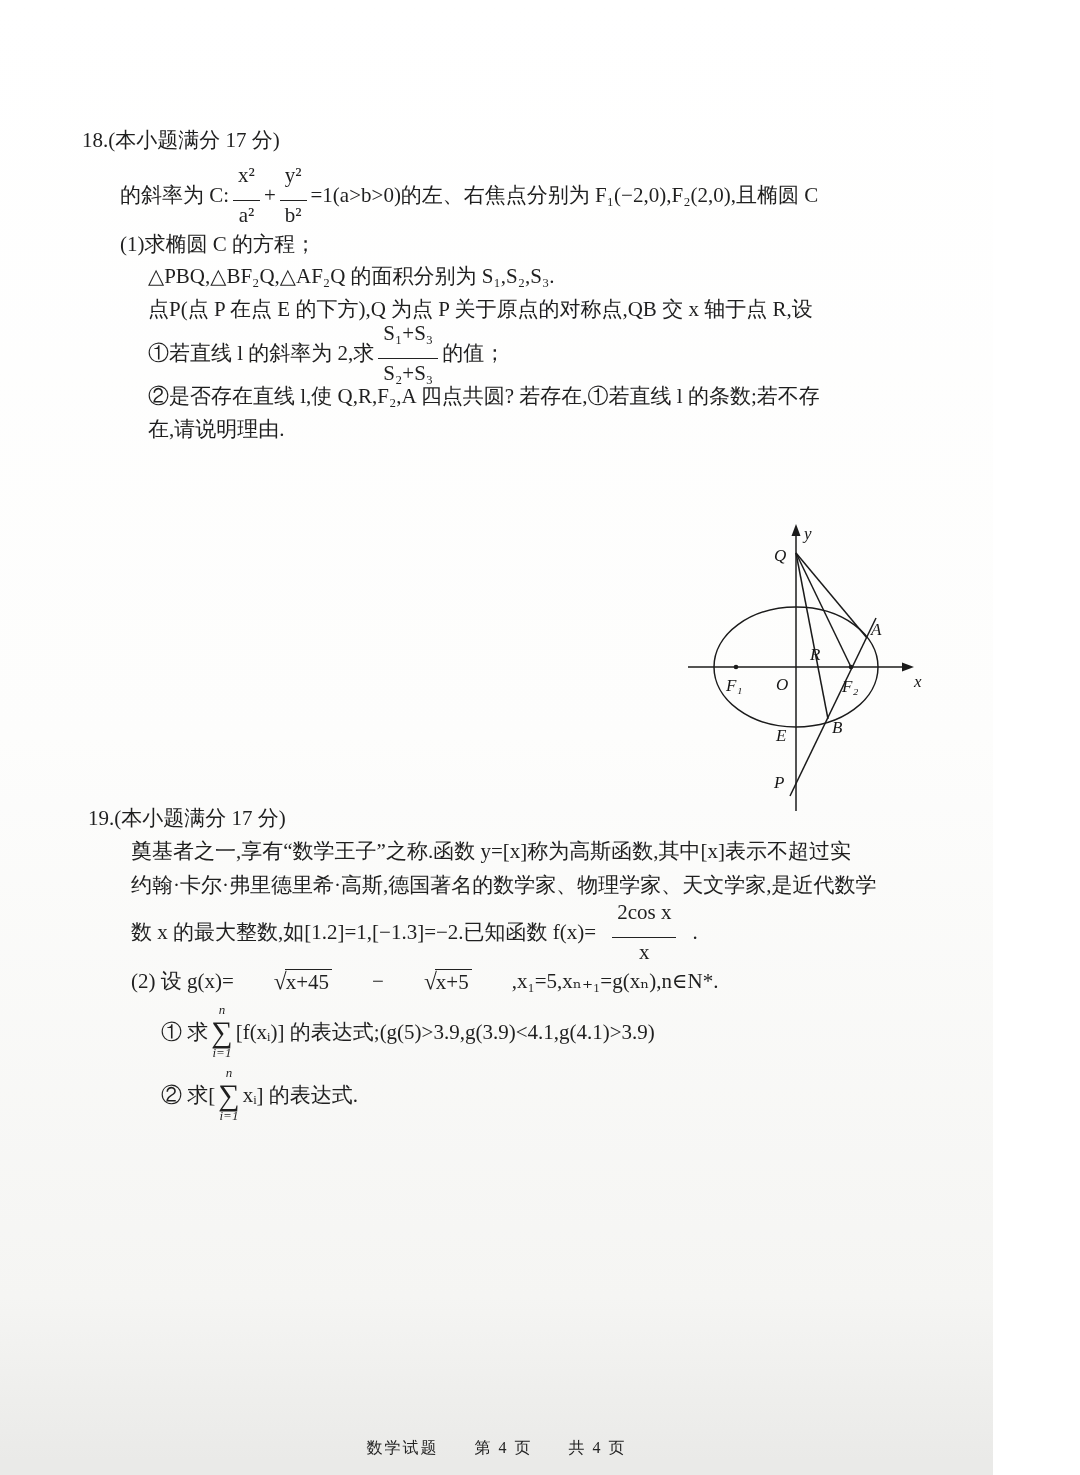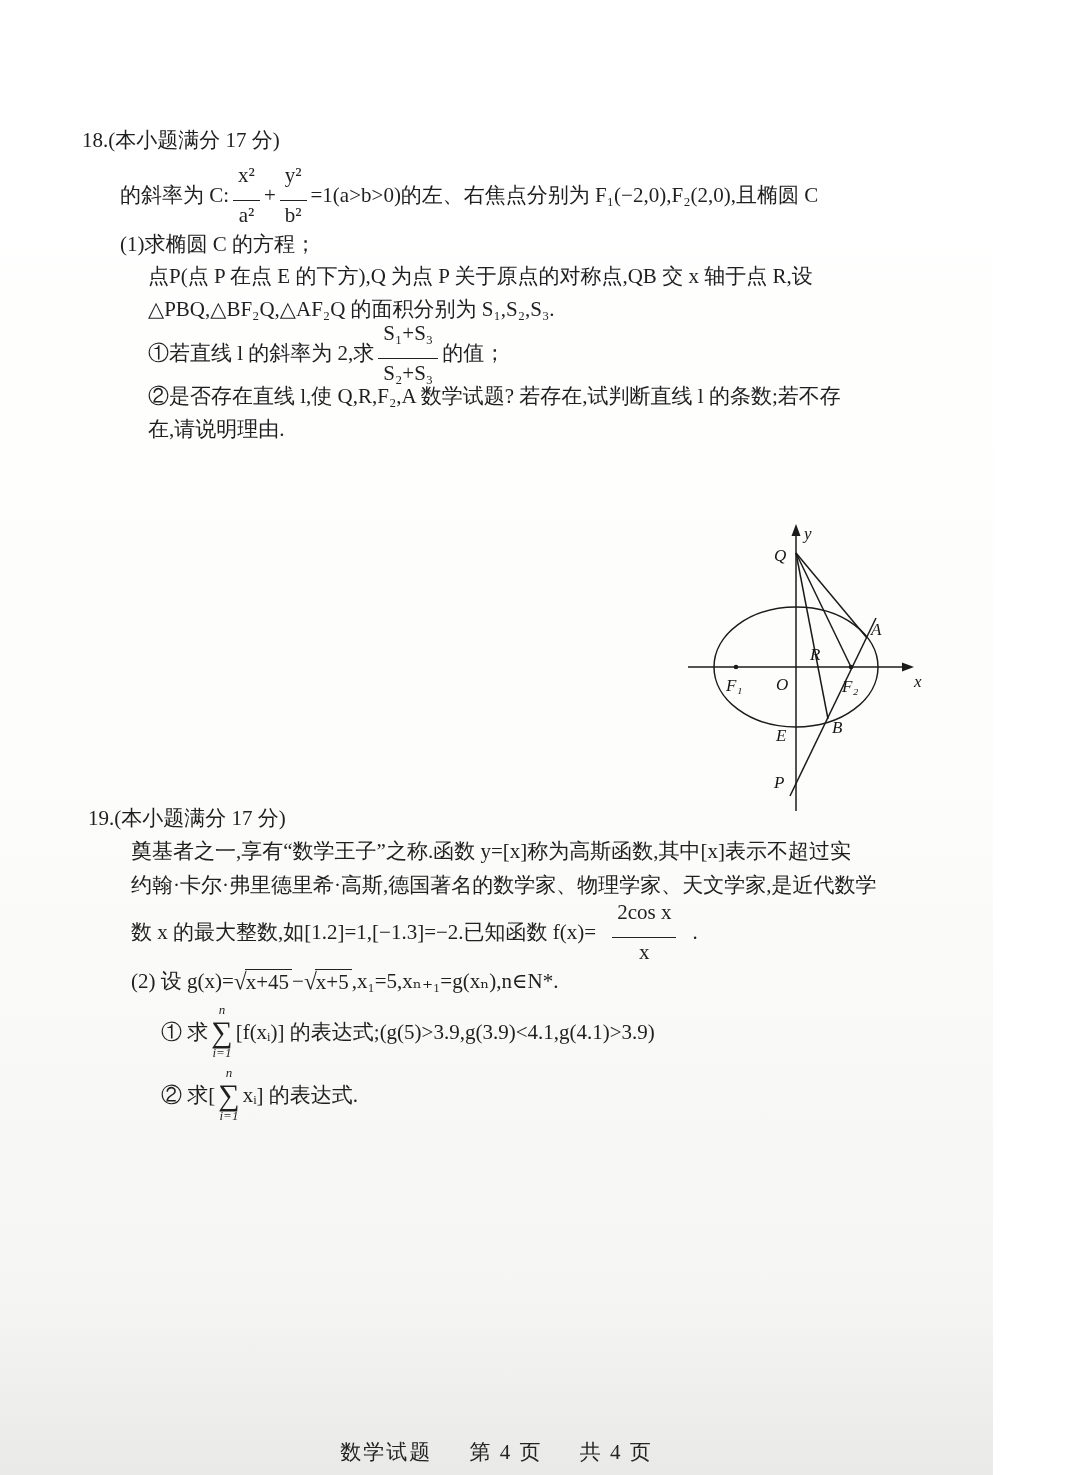--- a/index.html
+++ b/index.html
@@ -20,41 +20,41 @@
   .ind2b { margin-left:73px; }
   .lh32 { line-height:32px; }
   .lh33 { line-height:33px; }
   .lh34 { line-height:34px; }
   .flexline { display:flex; align-items:center; }
   .seg { white-space:pre; }
   .fl-intro  { height:66px; margin-top:8px; }
   .fl-intro2 { height:34px; }
   .fl-sub1   { height:54px; }
   .fl-para3  { height:60px;gap:12px; }
-  .fl-part2  { height:38px; }
+  .fl-part2  { height:38px;gap:40px; }
   .fl-sum    { height:64px; }
   .fl-sum2   { height:62px; }
   
   .frac { display:inline-block; vertical-align:middle; text-align:center; margin:0 4px; line-height:1.15; }
   .frac .num { display:block; border-bottom:1.6px solid #222; padding:0 5px 12px; }
   .frac .den { display:block; padding-top:2px; }
   
   .sqrt { white-space:nowrap; display:inline-block; }
   .sqrt .rad { font-size:1.12em; }
   .sqrt .bar { border-top:1.6px solid #222; padding:0 3px 0 1px; margin-left:-2px; }
   
   .sum { display:inline-flex; flex-direction:column; align-items:center; vertical-align:middle; line-height:1; margin:0 3px; }
   .sum .lim { font-size:13px; font-style:italic; line-height:1.1; }
   .sum .sigma { font-size:30px; line-height:0.95; font-style:normal; }
   
   #figure { left:648px; top:515px; width:320px; height:300px; }
   #figure text { font-size:17px; font-style:italic; fill:#161616; font-family:"Liberation Serif","DejaVu Serif",serif; }
   #figure .stroke { stroke:#1b1b1b; stroke-width:1.5; fill:none; }
   
-  #footer { position:absolute; left:0; top:1438px; width:100%; text-align:center; font-size:21px; color:#232323; }
+  #footer { position:absolute; left:0; top:1438px; width:100%; text-align:center; font-size:16px; color:#232323; }
   #footer span { display:inline-block; margin:0 16px; letter-spacing:2px; }
 </style>
 </head>
 <body>
 
 <div class="paper">
 
   <div class="sec" id="q18">
     <div class="line h">18.(本小题满分 17 分)</div>
 
@@ -67,33 +67,33 @@
       <span class="seg">+</span>
       <span class="frac">
         <span class="num">y²</span>
         <span class="den">b²</span>
       </span>
       <span class="seg">=1(a&gt;b&gt;0)的左、右焦点分别为 F₁(−2,0),F₂(2,0),且椭圆 C</span>
     </div>
 
 
     <div class="line lh32 ind1">(1)求椭圆 C 的方程；</div>
+    <div class="line lh33 ind2">△PBQ,△BF₂Q,△AF₂Q 的面积分别为 S₁,S₂,S₃.</div>
     <div class="line lh33 ind2">点P(点 P 在点 E 的下方),Q 为点 P 关于原点的对称点,QB 交 x 轴于点 R,设</div>
-    <div class="line lh33 ind2">△PBQ,△BF₂Q,△AF₂Q 的面积分别为 S₁,S₂,S₃.</div>
 
     <div class="flexline fl-sub1 ind2">
       <span class="seg">①若直线 l 的斜率为 2,求</span>
       <span class="frac">
         <span class="num">S₁+S₃</span>
         <span class="den">S₂+S₃</span>
       </span>
       <span class="seg">的值；</span>
     </div>
 
-    <div class="line lh33 ind2">②是否存在直线 l,使 Q,R,F₂,A 数学试题? 若存在,试判断直线 l 的条数;若不存</div>
+    <div class="line lh33 ind2">②是否存在直线 l,使 Q,R,F₂,A 四点共圆? 若存在,①若直线 l 的条数;若不存</div>
     <div class="line lh33 ind2">在,请说明理由.</div>
   </div>
 
   <svg class="sec" id="figure" viewBox="0 0 320 300">
 
     <line class="stroke" x1="40" y1="152" x2="262" y2="152"></line>
     <polygon points="266,152 254,147.5 254,156.5" fill="#1b1b1b"></polygon>
     <line class="stroke" x1="148" y1="14" x2="148" y2="296"></line>
     <polygon points="148,9 143.5,21 152.5,21" fill="#1b1b1b"></polygon>
 

